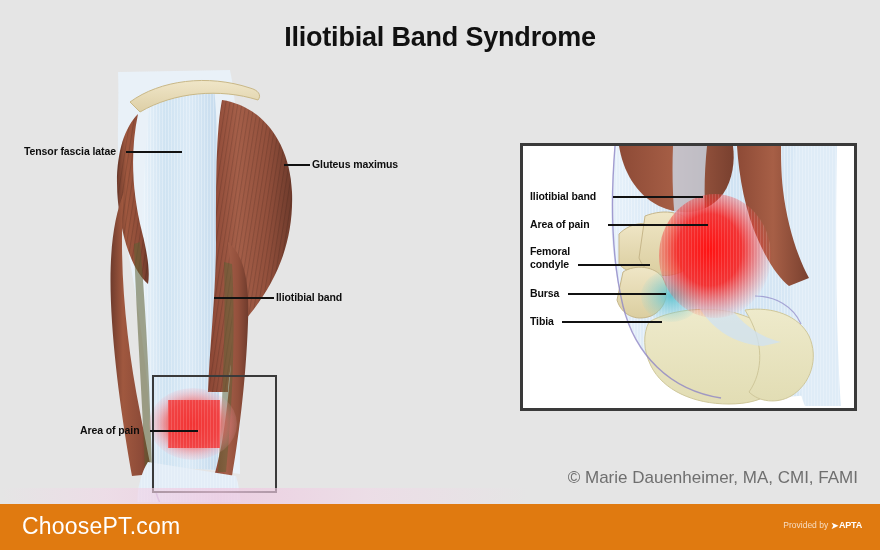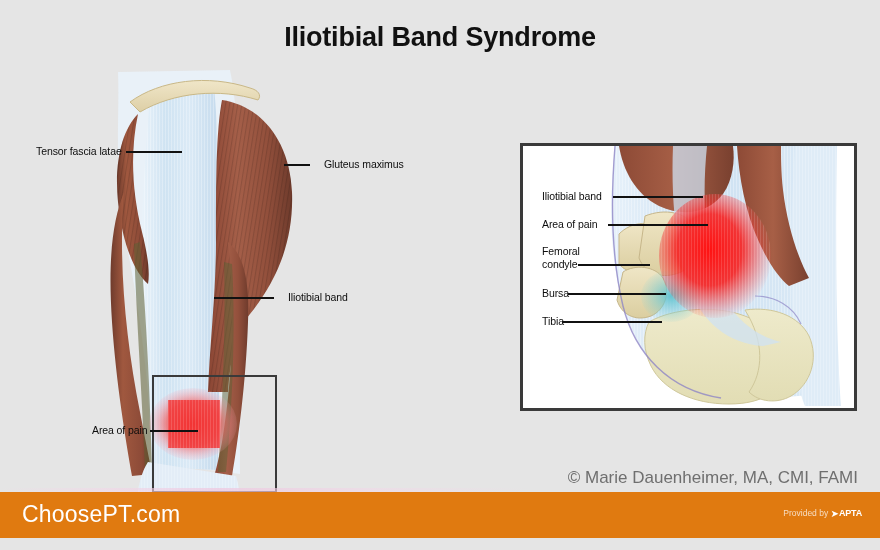--- a/index.html
+++ b/index.html
@@ -17,24 +17,23 @@
     position:absolute;left:0;top:22px;width:880px;
     text-align:center;
     font-size:27px;font-weight:bold;color:#111;
     letter-spacing:-0.2px;
   }
 
   
   .fig{position:absolute;}
   .lbl{
     position:absolute;
-    font-size:10.5px;font-weight:normal;color:#0d0d0d;
+    font-size:10.5px;font-weight:bold;color:#0d0d0d;
     white-space:nowrap;line-height:12px;
     letter-spacing:-0.1px;
-    margin-left:12px;
   }
   .lbl.two{line-height:13px;}
   .lead{position:absolute;background:#111;height:1.6px;}
 
   
   #leftFig{left:90px;top:62px;width:215px;height:440px;}
 
   
   #panel{
     position:absolute;left:520px;top:143px;width:337px;height:268px;
@@ -43,21 +42,21 @@
   }
 
   
   .credit{
     position:absolute;right:22px;top:468px;
     font-size:17px;color:#6f6f6f;
   }
 
   
   .footer{
-    position:absolute;left:0;top:492px;width:880px;height:46px;
+    position:absolute;left:0;top:504px;width:880px;height:46px;
     background:#e07a10;
   }
   .footer .sitename{
     position:absolute;left:22px;top:9px;
     font-size:23px;color:#ffffff;font-weight:normal;letter-spacing:.2px;
   }
   .logo{position:absolute;right:18px;top:3px;text-align:right;}
   .logo .word{font-size:21px;color:#fdf3e8;letter-spacing:.2px;line-height:23px;}
   .logo .word .bold{font-weight:bold;color:#ffffff;}
   .logo .word .tm{font-size:8px;vertical-align:super;}

